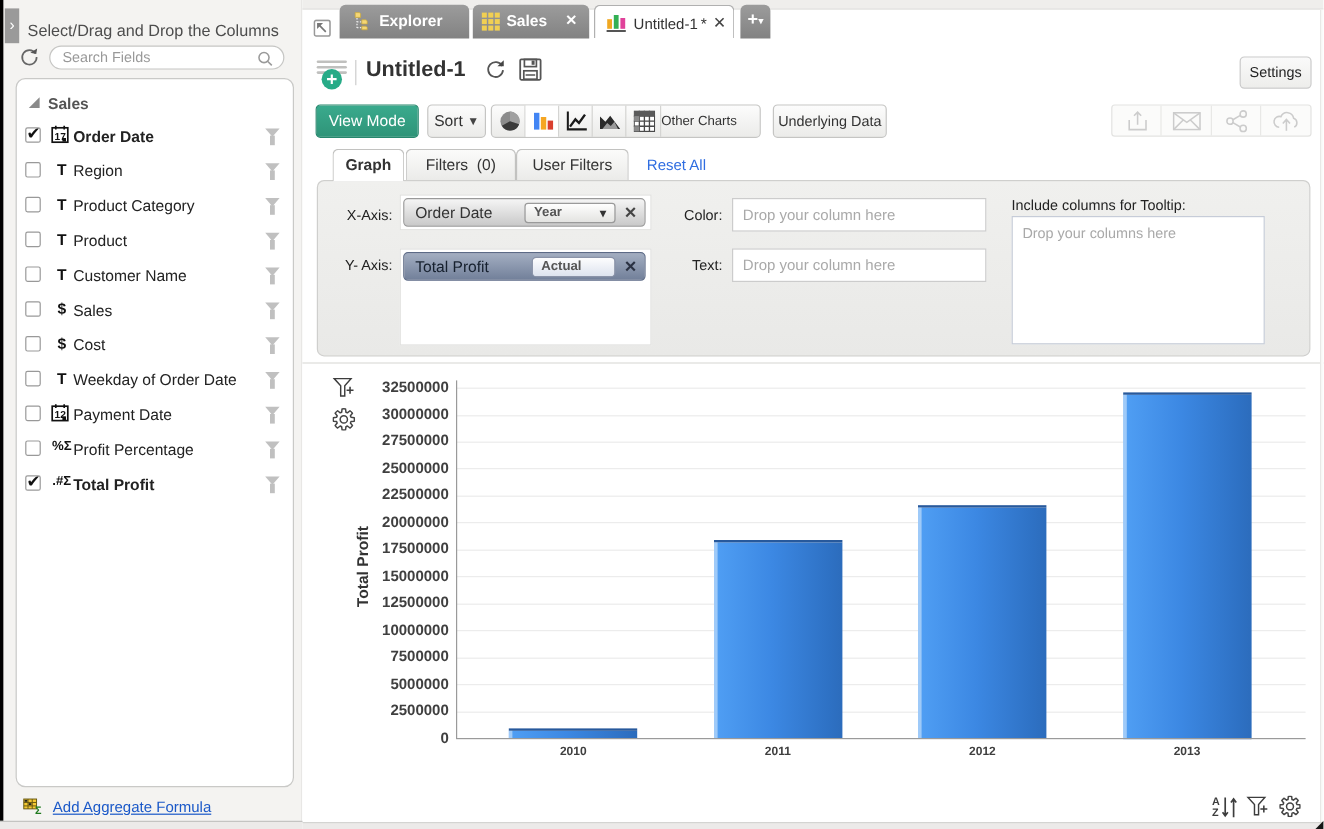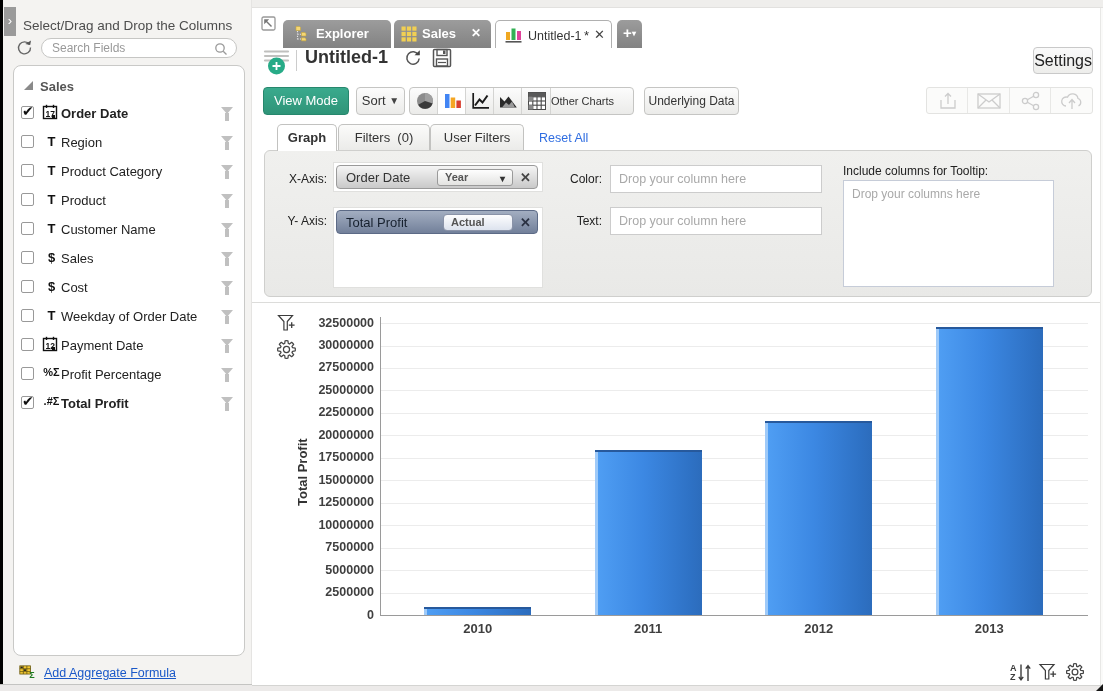--- a/index.html
+++ b/index.html
@@ -40,32 +40,32 @@
   border-top:7px solid #c0c0c0; }
 .funnel::after { content:""; position:absolute; left:-2px; top:-1px; width:4px; height:8px;
   background:#c0c0c0; }
 #addagg { left:41px; top:666px; font-size:12.5px; color:#1a58c8; text-decoration:underline; }
 #aggicon { left:-25px; top:-1px; width:18px; height:14px; }
 
 
 #main { left:252px; top:0; width:851px; height:691px; background:#fff; }
 #topstrip { left:0px; top:0; width:851px; height:8px; background:#efeeec; border-bottom:1px solid #e2e1df; }
 #collapse-ic { left:9px; top:16px; }
-.tab { position:absolute; top:20px; height:28px; border-radius:5px 5px 0 0;
+.tab { position:absolute; top:4px; height:28px; border-radius:5px 5px 0 0;
   background:linear-gradient(#9c9c9c,#828282); color:#fff; font-size:13px; font-weight:bold; }
 .tab .x { color:#fff; font-weight:bold; font-size:12px; }
 #tab-active { background:#fff; border:1px solid #b0b0b0; border-bottom:none; color:#333; }
 #tab-plus { background:linear-gradient(#9c9c9c,#828282); }
 
 
 #hamb { left:11px; top:48px; }
 #vsep { left:44px; top:50px; width:1px; height:21px; background:#ccc; }
 #title { left:53px; top:47px; font-size:18px; font-weight:bold; color:#333; }
 #settings { left:781px; top:47px; width:60px; height:27px; background:linear-gradient(#fafafa,#ededeb);
-  border:1px solid #c9c9c9; border-radius:4px; font-size:16px; color:#222; text-align:right;
+  border:1px solid #c9c9c9; border-radius:4px; font-size:12px; color:#222; text-align:center;
   line-height:25px; }
 
 
 #viewmode { left:11px; top:87px; width:86px; height:28px; background:linear-gradient(#3aaa8d,#2f9478);
   border:1px solid #27876d; border-radius:4px; color:#fff; font-weight:normal; font-size:13px;
   text-align:center; line-height:26px; }
 #sortbtn { left:104px; top:87px; width:49px; height:28px; background:linear-gradient(#fcfcfc,#ebebe9);
   border:1px solid #c5c5c3; border-radius:4px; font-size:13px; color:#333; text-align:center; line-height:26px; }
 #chartgroup { left:157px; top:87px; height:28px; background:linear-gradient(#fcfcfc,#ebebe9);
   border:1px solid #c5c5c3; border-radius:4px; display:flex; }
@@ -112,21 +112,21 @@
 #chartbox { left:0px; top:302px; width:851px; height:382px; background:#fff; border-top:1px solid #dcdcda; }
 .gline { position:absolute; left:128px; width:708px; height:1px; background:#ececec; }
 .ytick { position:absolute; width:70px; text-align:right; font-size:12.5px; font-weight:bold;
   color:#3f3f3f; letter-spacing:0px; line-height:13px; }
 #yaxisline { left:128px; top:14px; width:1px; height:298px; background:#9a9a9a; }
 #xaxisline { left:128px; top:312px; width:708px; height:1px; background:#9a9a9a; }
 .bar { position:absolute; background:linear-gradient(90deg,#509ff4 0%,#3c88e3 45%,#2e71c4 90%,#2c6cbc 100%);
   border-top:2px solid #27599c; }
 .bar::before { content:""; position:absolute; left:0; top:0; width:3px; height:100%;
   background:rgba(255,255,255,0.45); }
-.xlab { position:absolute; top:318px; width:107px; text-align:center; font-size:13px;
+.xlab { position:absolute; top:318px; width:107px; text-align:center; font-size:10px;
   font-weight:bold; color:#3f3f3f; }
 #xtitle { left:231px; top:334px; width:500px; text-align:center; font-size:13.5px; font-weight:bold; color:#333; }
 #ytitle { left:43px; top:203px; font-size:13px; font-weight:bold; color:#333;
   transform:rotate(-90deg); transform-origin:left top; }
 #bstrip { left:0; top:685px; width:851px; height:6px; background:#eceae9; border-top:1px solid #d4d4d2; }
 #sbbottom { position:absolute; left:0; top:684px; width:252px; height:7px; background:#eceae9; border-top:1px solid #c4c4c2; }
 #grip { position:absolute; left:1096px; top:684px; width:0; height:0; border-left:7px solid transparent; border-bottom:7px solid #151515; }
 </style>
 </head>
 <body>

